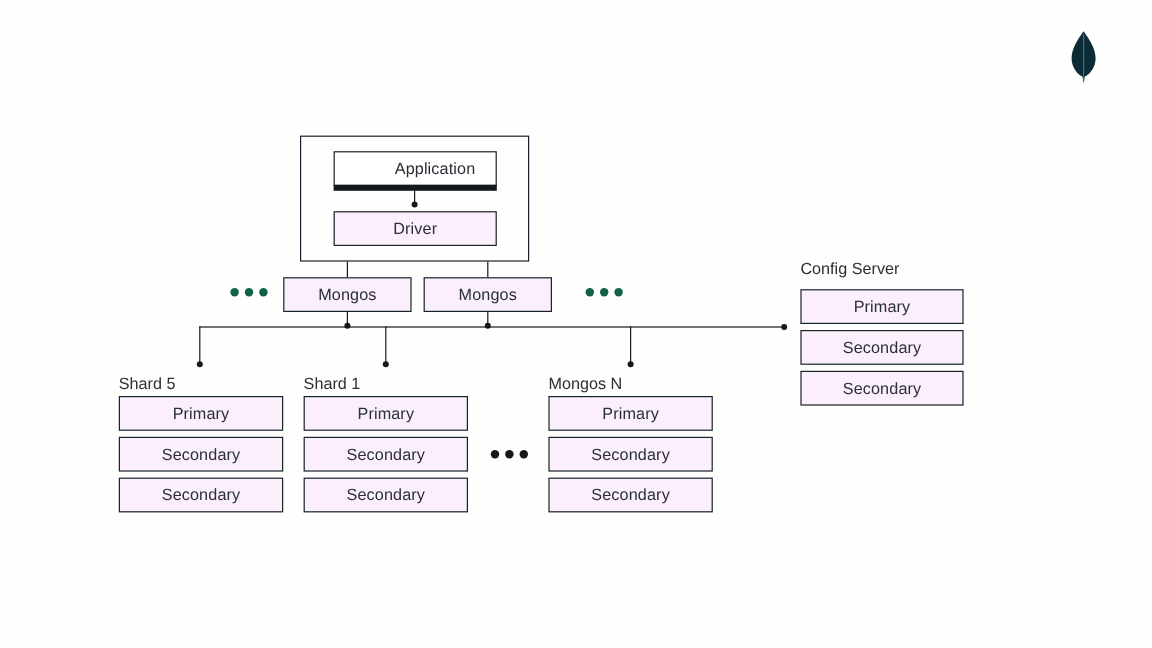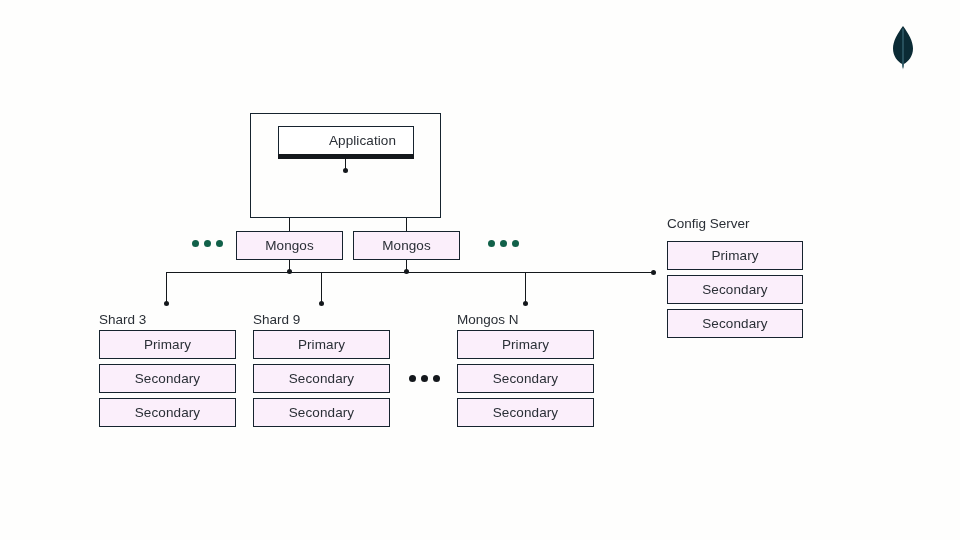--- a/index.html
+++ b/index.html
@@ -116,20 +116,23 @@
 
   <div class="node white" style="left:278px; top:126px; width:136px; height:29px;">
     <span>Application</span>
   </div>
 
   <div class="thick-bar" style="left:278px; top:154px; width:136px; height:5px;"></div>
 
   <div class="vline" style="left:345px; top:158px; height:13px;"></div>
   <div class="dot" style="left:343px; top:168px;"></div>
 
+  <div class="node" style="left:278px; top:176px; width:136px; height:29px;">
+    <span>Driver</span>
+  </div>
 
   <div class="vline" style="left:289px; top:218px; height:13px;"></div>
   <div class="vline" style="left:406px; top:218px; height:13px;"></div>
 
   <div class="ellipsis green" style="left:192px; top:240px;">
     <span></span>
       <span></span>
       <span></span>
   </div>
 
@@ -158,33 +161,33 @@
 
   <div class="vline" style="left:166px; top:272px; height:32px;"></div>
   <div class="dot" style="left:164px; top:301px;"></div>
 
   <div class="vline" style="left:321px; top:272px; height:32px;"></div>
   <div class="dot" style="left:319px; top:301px;"></div>
 
   <div class="vline" style="left:525px; top:272px; height:32px;"></div>
   <div class="dot" style="left:523px; top:301px;"></div>
 
-  <div class="caption" style="left:99px; top:313px; width:137px;">Shard 3</div>
+  <div class="caption" style="left:99px; top:313px; width:137px;">Shard 5</div>
 
   <div class="node" style="left:99px; top:330px; width:137px; height:29px;">
     <span>Primary</span>
   </div>
   <div class="node" style="left:99px; top:364px; width:137px; height:29px;">
     <span>Secondary</span>
   </div>
   <div class="node" style="left:99px; top:398px; width:137px; height:29px;">
     <span>Secondary</span>
   </div>
 
-  <div class="caption" style="left:253px; top:313px; width:137px;">Shard 9</div>
+  <div class="caption" style="left:253px; top:313px; width:137px;">Shard 1</div>
 
   <div class="node" style="left:253px; top:330px; width:137px; height:29px;">
     <span>Primary</span>
   </div>
   <div class="node" style="left:253px; top:364px; width:137px; height:29px;">
     <span>Secondary</span>
   </div>
   <div class="node" style="left:253px; top:398px; width:137px; height:29px;">
     <span>Secondary</span>
   </div>

